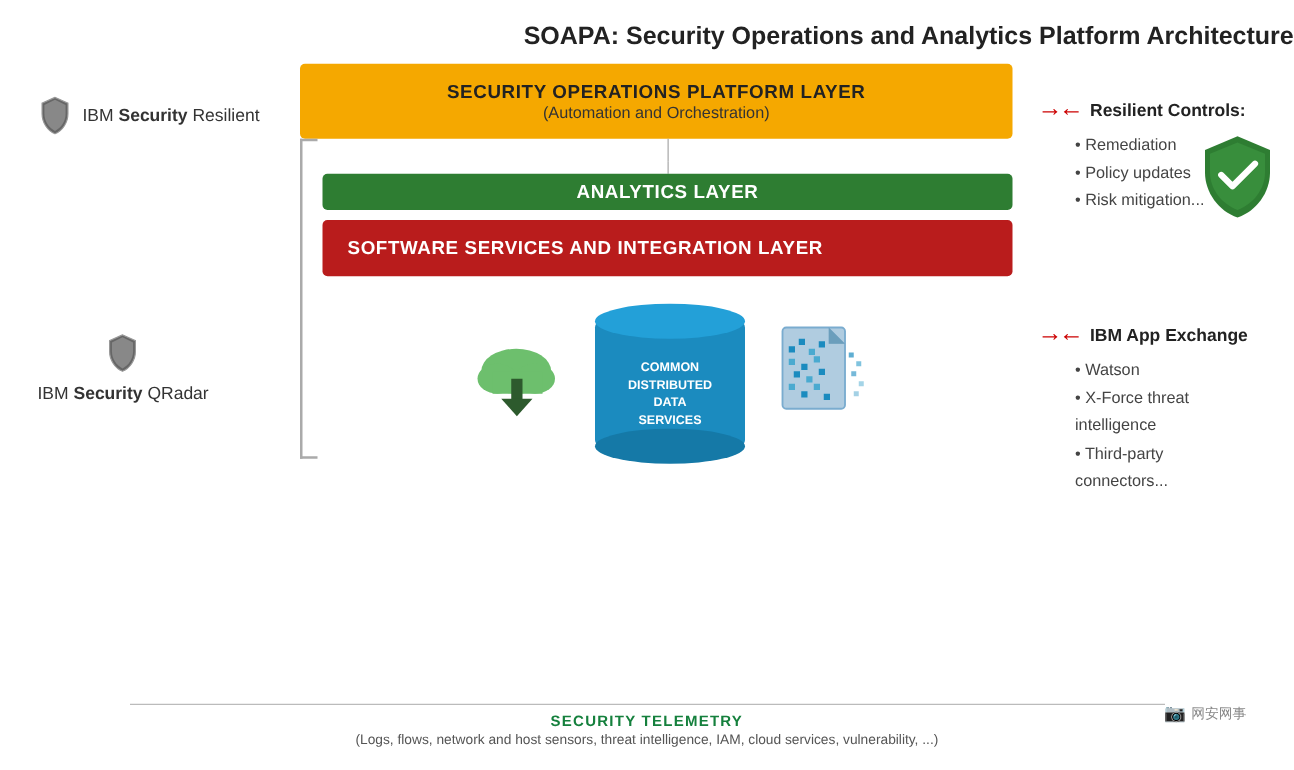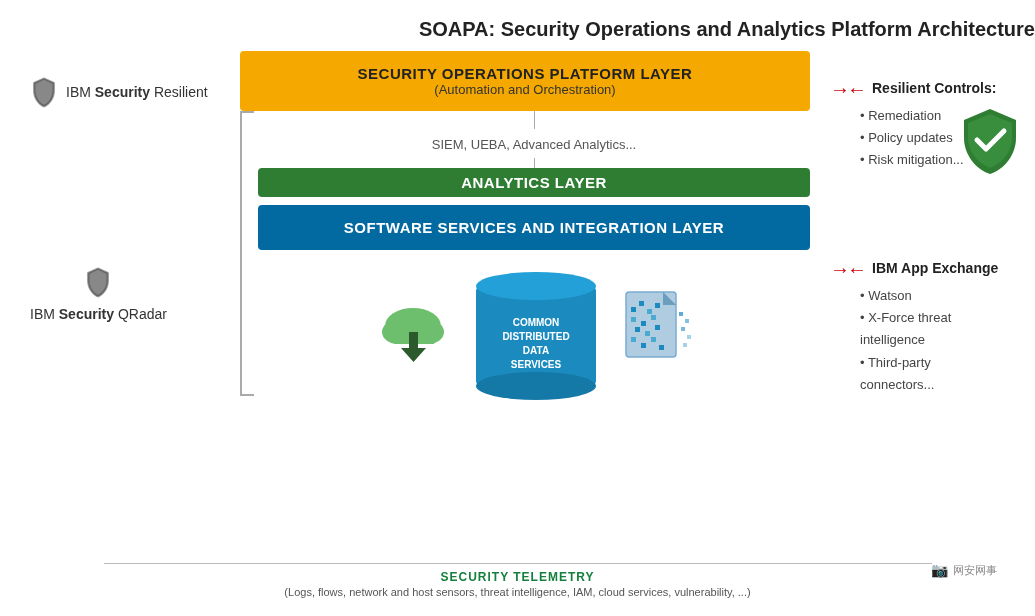--- a/index.html
+++ b/index.html
@@ -106,23 +106,22 @@
 
     .analytics-box .layer-title {
       font-size: 15px;
       font-weight: bold;
       color: #ffffff;
       text-transform: uppercase;
       letter-spacing: 0.5px;
     }
 
     .software-box {
-      background: #0369a1;
+      background: #b91c1c;
       padding: 14px 20px;
-      text-align: center;
       border-radius: 4px;
       margin-bottom: 8px;
     }
 
     .software-box .layer-title {
       font-size: 15px;
       font-weight: bold;
       color: #ffffff;
       text-transform: uppercase;
       letter-spacing: 0.5px;
@@ -239,21 +238,20 @@
     <div style="display: flex; flex-direction: row; width: 100%; margin-top: 0;">
 
       <div style="width: 18px; flex-shrink: 0; position: relative; margin-top: 0;">
         <div style="position: absolute; left: 0; top: 0; width: 14px; height: 100%; border-left: 2px solid #aaa; border-top: 2px solid #aaa; border-bottom: 2px solid #aaa;"></div>
       </div>
 
       <div style="flex: 1; display: flex; flex-direction: column;">
 
         <div style="width: 1px; height: 18px; background: #aaa; margin: 0 auto;"></div>
 
-        <div class="siem-text">SIEM, UEBA, Advanced Analytics...</div>
 
         <div style="width: 1px; height: 10px; background: #aaa; margin: 0 auto;"></div>
 
         <div class="analytics-box">
           <div class="layer-title">ANALYTICS LAYER</div>
         </div>
 
         <div class="software-box" style="margin-top: 4px;">
           <div class="layer-title">SOFTWARE SERVICES AND INTEGRATION LAYER</div>
         </div>

